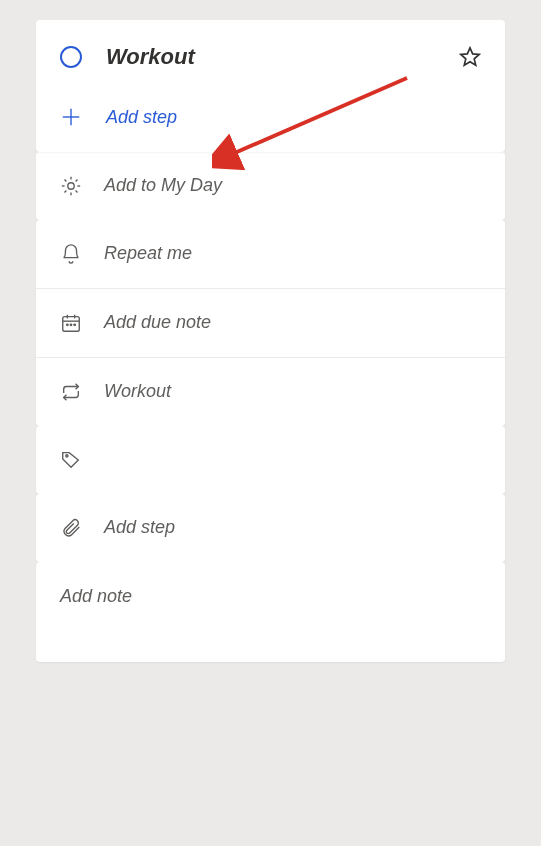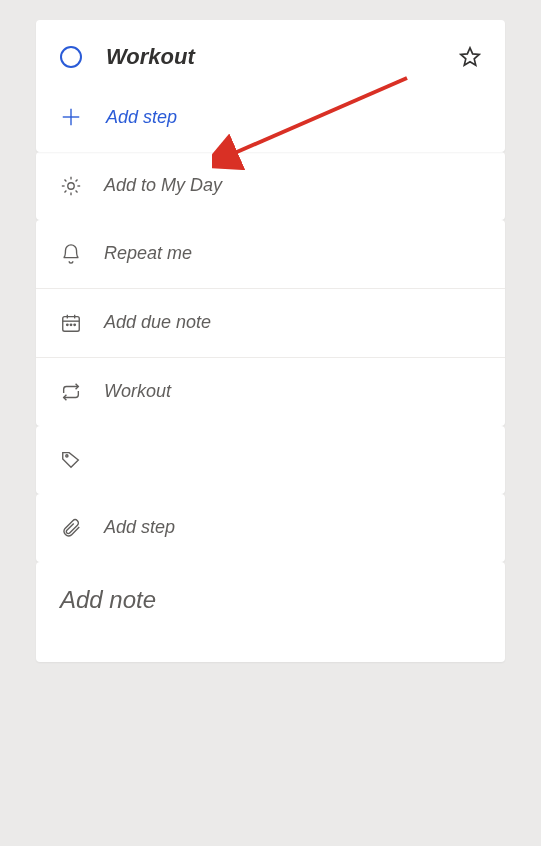--- a/index.html
+++ b/index.html
@@ -87,21 +87,21 @@
     .option-label {
       font-size: 18px;
       color: #605e5c;
     }
     .note-card {
       padding: 24px;
       min-height: 100px;
       cursor: text;
     }
     .note-placeholder {
-      font-size: 24px;
+      font-size: 18px;
       color: #605e5c;
     }
     .arrow-annotation {
       position: absolute;
       pointer-events: none;
       left: 176px;
       top: 50px;
       width: 205px;
       height: 100px;
       z-index: 10;

